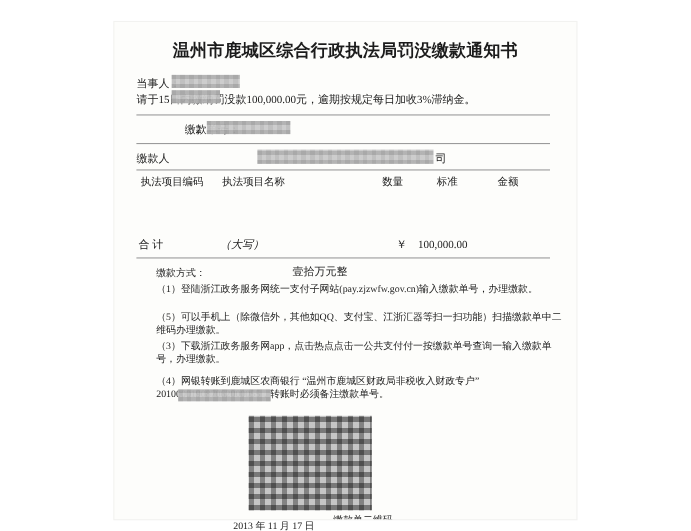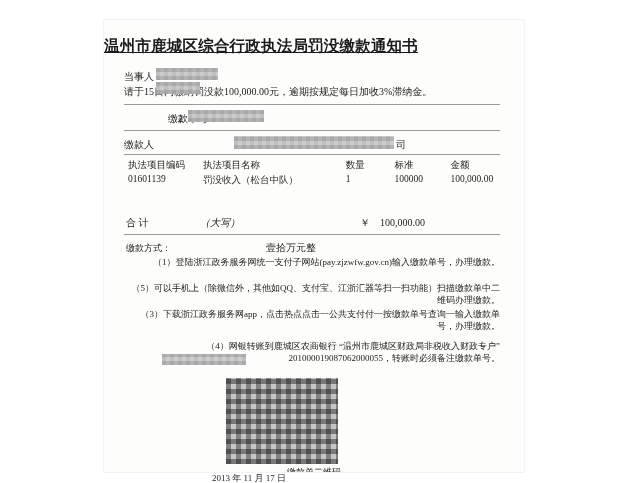--- a/index.html
+++ b/index.html
@@ -25,36 +25,37 @@
     height: 452px;
     background: #fdfdfb;
     box-shadow: 0 0 0 1px #f2f2f0;
     overflow: hidden;
   }
   .title {
     position: absolute;
     left: 0;
     top: 16px;
     width: 420px;
+    text-align: center;
     font-size: 15.5px;
     font-weight: bold;
     letter-spacing: 0.2px;
     white-space: nowrap;
     font-family: "Liberation Serif", "DejaVu Serif", serif;
-    text-decoration: underline;
   }
   .line {
     position: absolute;
     font-size: 10px;
     line-height: 13px;
     white-space: nowrap;
   }
   .small {
     font-size: 9px;
     line-height: 12px;
+    margin-left: 16px;
   }
   
   .redact {
     position: absolute;
     background:
       repeating-linear-gradient(90deg, #cfcfcf 0px, #cfcfcf 4px, #dedede 4px, #dedede 8px),
       repeating-linear-gradient(0deg, rgba(160,160,160,.55) 0px, rgba(160,160,160,.55) 4px, rgba(215,215,215,.55) 4px, rgba(215,215,215,.55) 8px);
     background-blend-mode: multiply;
     filter: blur(0.6px);
     opacity: .95;
@@ -89,21 +90,21 @@
     top: 358px;
     width: 112px;
     height: 86px;
     background:
       repeating-linear-gradient(90deg, #8f8f8f 0px, #8f8f8f 5px, #d9d9d9 5px, #d9d9d9 10px),
       repeating-linear-gradient(0deg, rgba(80,80,80,.65) 0px, rgba(80,80,80,.65) 5px, rgba(220,220,220,.65) 5px, rgba(220,220,220,.65) 10px);
     background-blend-mode: multiply;
     filter: blur(0.4px);
   }
   .center { text-align: center; }
-  .pay-list .line { white-space: normal; width: 372px; text-align: right; }
+  .pay-list .line { white-space: normal; width: 372px; }
 </style>
 </head>
 <body>
 
 <div id="page">
   <div class="sheet">
 
     <div class="title">温州市鹿城区综合行政执法局罚没缴款通知书</div>
 
     <div class="line" style="left:20px; top:50px;">当事人：</div>
@@ -128,27 +129,20 @@
 
     <table class="tbl">
       <tbody>
           <tr class="hdr">
         <td style="width:74px;">执法项目编码</td>
         <td style="width:150px;">执法项目名称</td>
         <td style="width:48px;">数量</td>
         <td style="width:54px;">标准</td>
         <td style="width:48px;">金额</td>
       </tr>
-      <tr>
-        <td>01601139</td>
-        <td>罚没收入（松台中队）</td>
-        <td>1</td>
-        <td>100000</td>
-        <td class="col-amt">100,000.00</td>
-      </tr>
     </tbody>
       </table>
 
     <div class="line" style="left:22px; top:196px;">合 计</div>
     <div class="line" style="left:96px; top:196px;font-style:italic;">（大写）</div>
     <div class="line" style="left:162px; top:196px;margin-top:25px;">壹拾万元整</div>
     <div class="line" style="left:256px; top:196px;">￥</div>
     <div class="line" style="left:276px; top:196px;">100,000.00</div>
 
     <div class="rule" style="left:20px; top:214px; width:376px;"></div>

